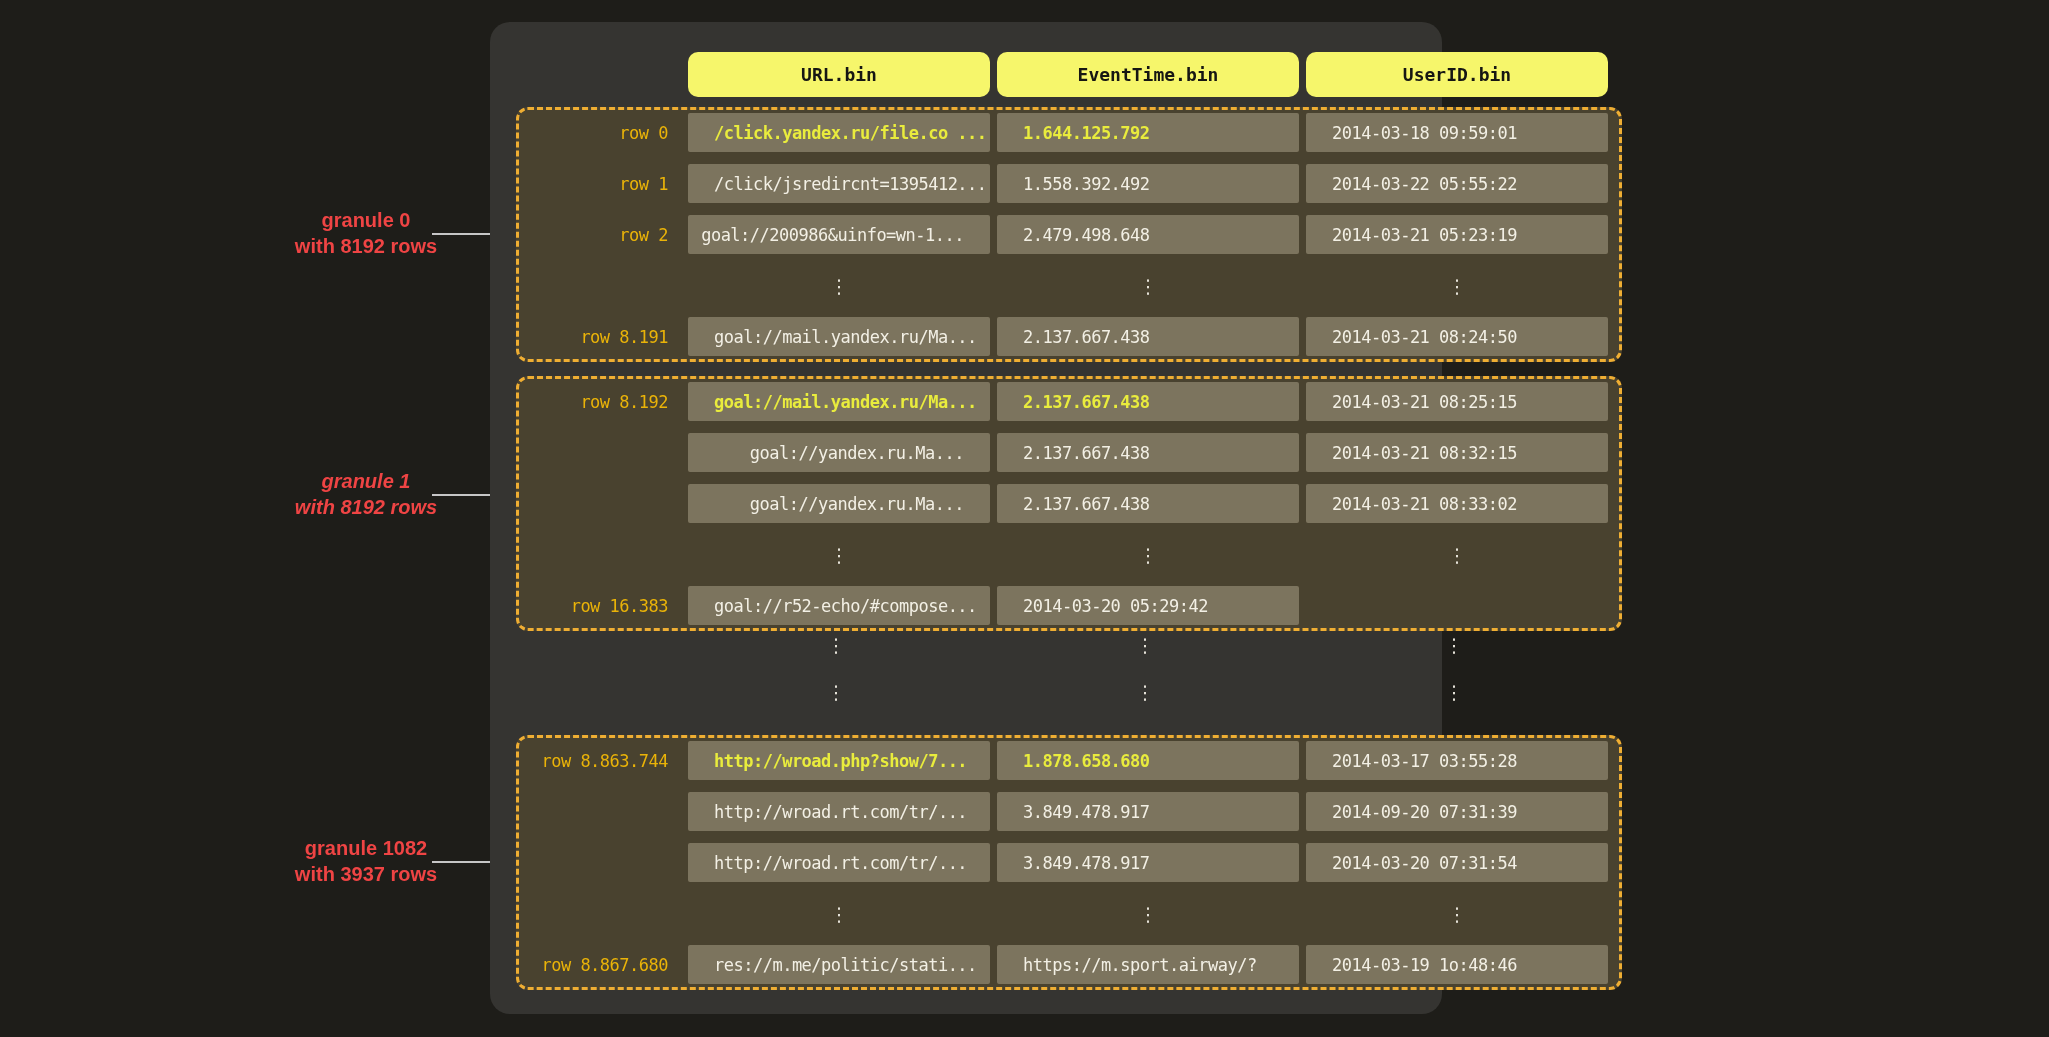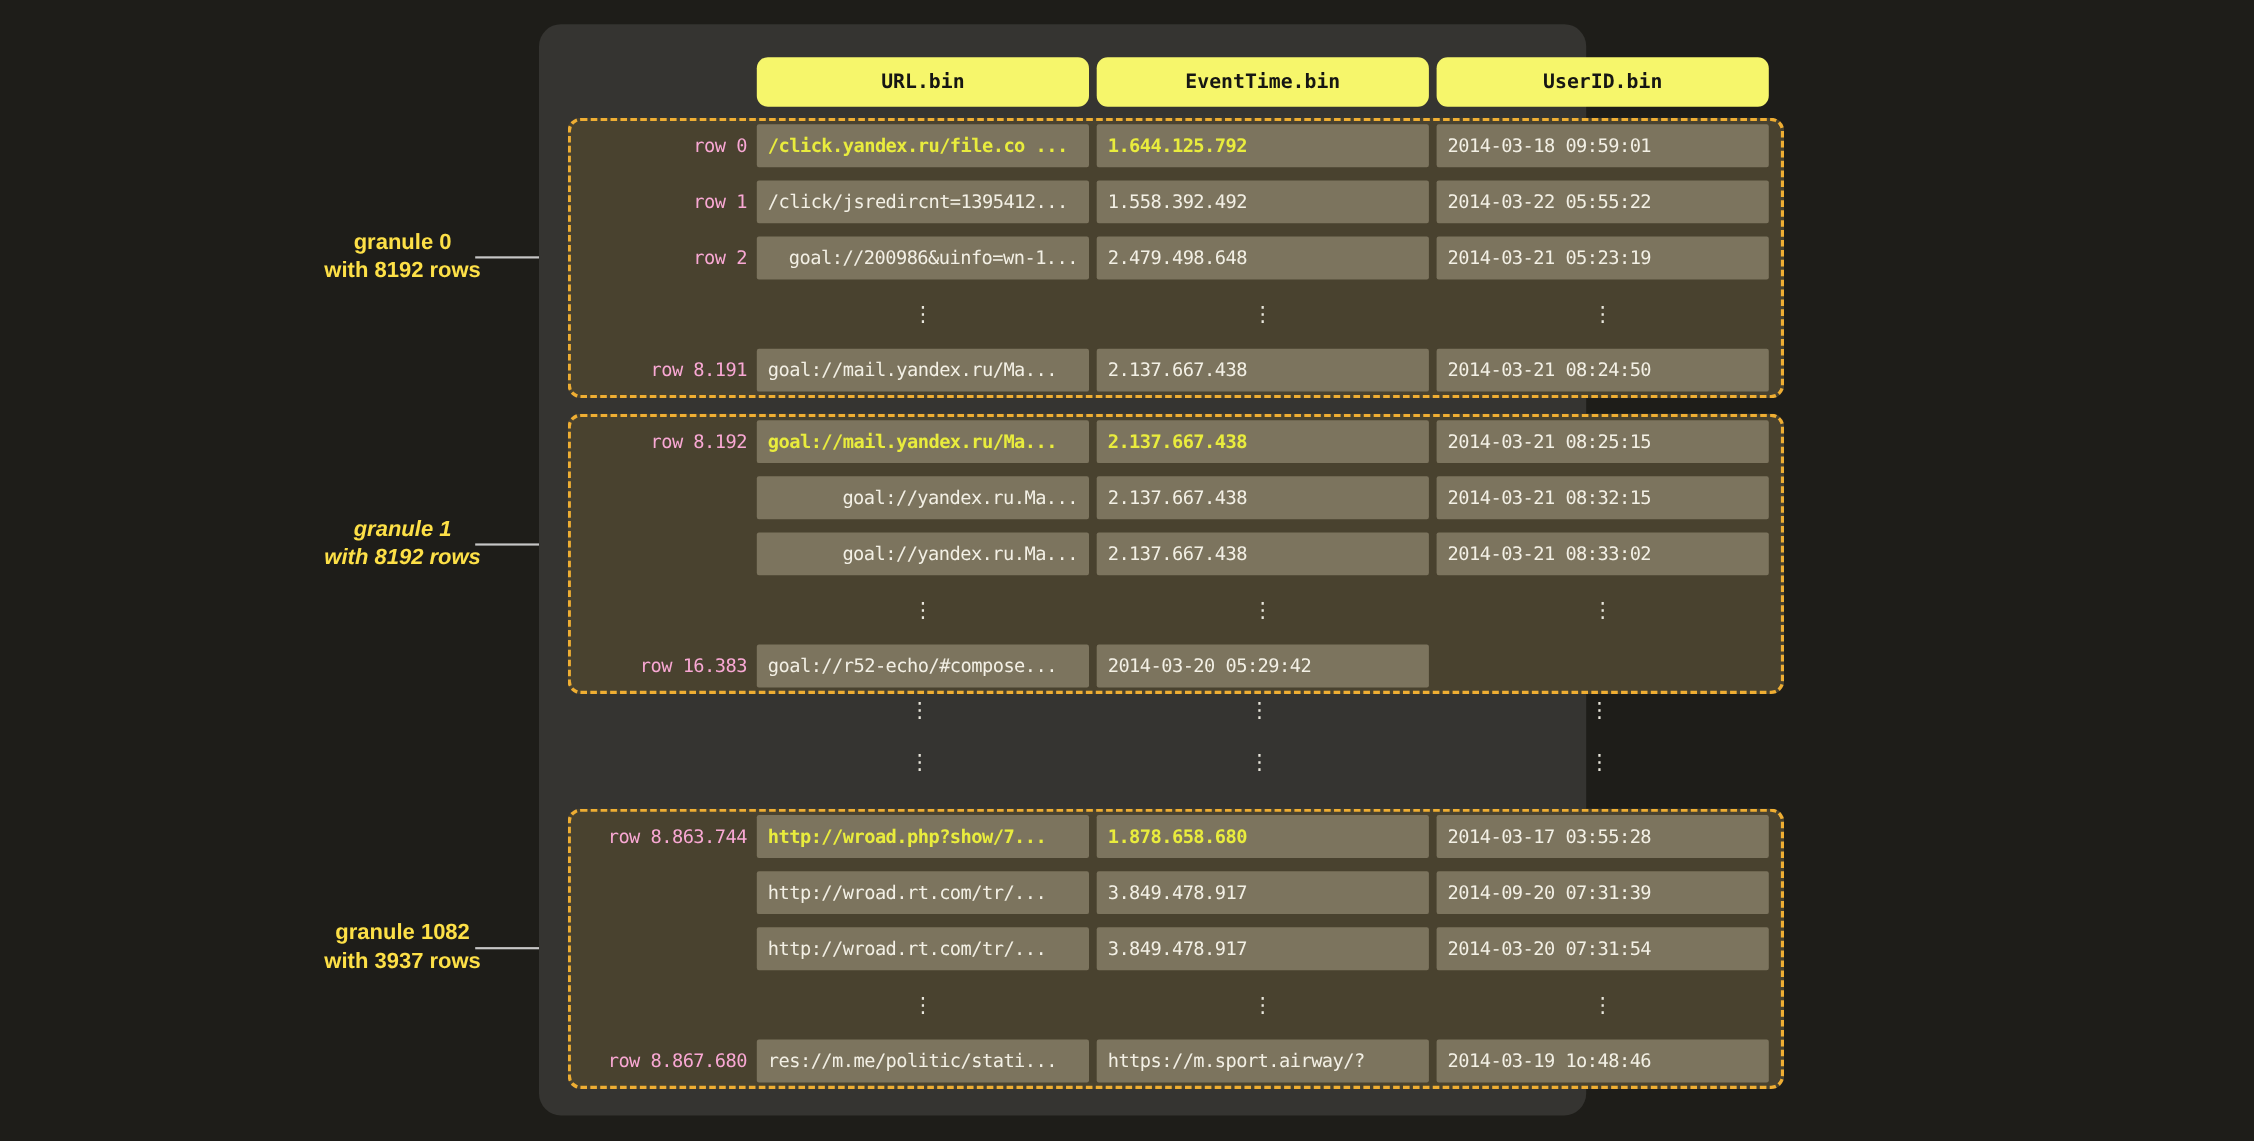--- a/index.html
+++ b/index.html
@@ -41,30 +41,30 @@
     justify-content: space-between;
     padding: 3px 0;
   }
   .granule.g0 { top: 85px; }
   .granule.g1 { top: 354px; }
   .granule.g2 { top: 713px; }
 
   .row { display: flex; align-items: center; height: 39px; }
   .row-label {
     width: 169px; box-sizing: border-box;
-    text-align: right; padding-right: 9px;
-    color: #f9a8d4; font-size: 17px; letter-spacing: -0.5px;
+    text-align: right; padding-right: 20px;
+    color: #eab308; font-size: 17px; letter-spacing: -0.5px;
     white-space: nowrap;
   }
   .cell {
     width: 302px; height: 39px; box-sizing: border-box;
     margin-right: 7px;
     background: #7c745e; border-radius: 2px;
     display: flex; align-items: center;
-    padding: 0 10px;
+    padding: 0 26px;
     color: #f3f0e5; font-size: 17px; letter-spacing: -0.5px;
     white-space: nowrap; overflow: hidden;
   }
   .cell.right { justify-content: flex-end; }
   .cell.hl { color: #e9ec3d; font-weight: bold; }
   .row.ellipsis .cell {
     background: transparent; justify-content: center;
     color: #e9e6dc; font-size: 19px; letter-spacing: 0;
   }
 
@@ -74,21 +74,21 @@
   .dots-row .cell { background: transparent; justify-content: center; color: #e9e6dc; font-size: 19px; height: 32px; }
   .dots-row.d1 { top: 607px; }
   .dots-row.d2 { top: 654px; }
 
   
   .g-label {
     position: absolute; width: 320px; left: 206px;
     text-align: center;
     font-family: "Liberation Sans", sans-serif;
     font-weight: bold; font-size: 20px; line-height: 26px;
-    color: #fde047;
+    color: #ef4444;
   }
   .g-label.l0 { top: 207px; }
   .g-label.l1 { top: 468px; font-style: italic; }
   .g-label.l2 { top: 835px; }
 
   .arrow { position: absolute; left: 432px; width: 82px; height: 12px; }
   .arrow.a0 { top: 228px; }
   .arrow.a1 { top: 489px; }
   .arrow.a2 { top: 856px; }
   .arrow .shaft {

